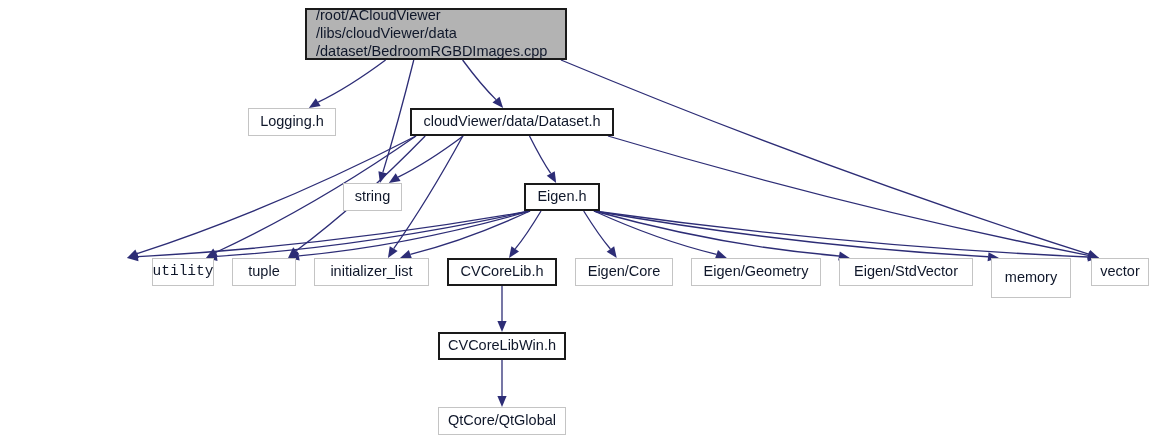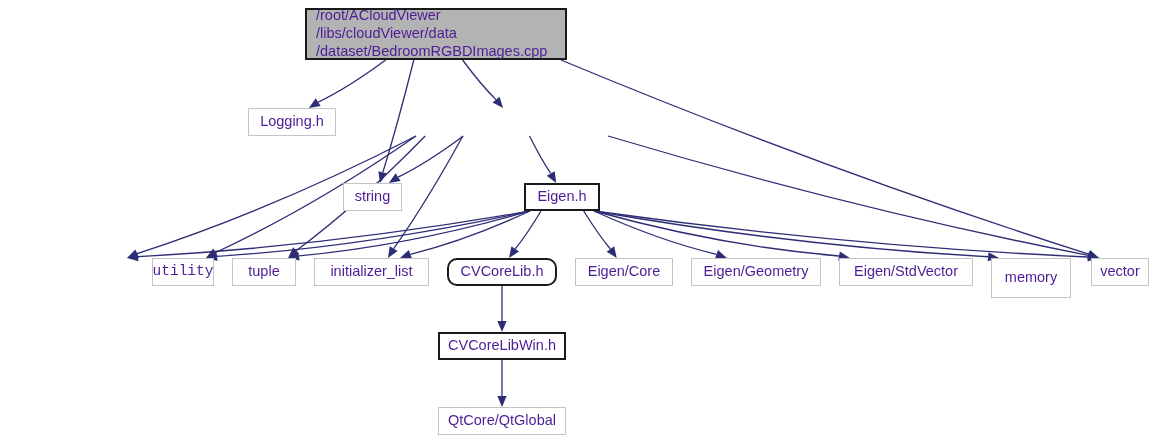--- a/index.html
+++ b/index.html
@@ -26,21 +26,21 @@
   }
   .gnode {
     position: absolute;
     box-sizing: border-box;
     display: flex;
     align-items: center;
     justify-content: center;
     text-align: center;
     background: #ffffff;
     border: 1px solid #c4c4c4;
-    color: #4c1d95;
+    color: #0f172a;
     font-size: 14.5px;
     line-height: 1.22;
     white-space: pre;
     z-index: 3;
   }
   .gnode.strong {
     border: 2px solid #1a1a1a;
   }
   .gnode.root {
     background: #b3b3b3;
@@ -108,26 +108,27 @@
       <polygon class="edge-head" points="1099,258 1087.6210565415765,261.5608490237582 1088.47360976299,252.40043675112233"></polygon>
       <path class="edge-line" d="M 502 286 Q 502 309 502 321"></path>
       <polygon class="edge-head" points="502,332 497.4,321 506.6,321"></polygon>
       <path class="edge-line" d="M 502 360 Q 502 383.5 502 396"></path>
       <polygon class="edge-head" points="502,407 497.4,396 506.6,396"></polygon>
     </svg>
 <div class="gnode root" style="left: 305px; top: 8px; width: 262px; height: 52px;">/root/ACloudViewer
 /libs/cloudViewer/data
 /dataset/BedroomRGBDImages.cpp</div>
     <div class="gnode" style="left: 248px; top: 108px; width: 88px; height: 28px;">Logging.h</div>
+    <div class="gnode strong" style="left: 410px; top: 108px; width: 204px; height: 28px;">cloudViewer/data/Dataset.h</div>
     <div class="gnode" style="left: 343px; top: 183px; width: 59px; height: 28px;">string</div>
     <div class="gnode strong" style="left: 524px; top: 183px; width: 76px; height: 28px;">Eigen.h</div>
     <div class="gnode" style="left: 152px; top: 258px; width: 62px; height: 28px; font-family: Liberation Mono, monospace;">utility</div>
     <div class="gnode" style="left: 232px; top: 258px; width: 64px; height: 28px;">tuple</div>
     <div class="gnode" style="left: 314px; top: 258px; width: 115px; height: 28px;">initializer_list</div>
-    <div class="gnode strong" style="left: 447px; top: 258px; width: 110px; height: 28px; border-radius: 10px;">CVCoreLib.h</div>
+    <div class="gnode strong" style="left: 447px; top: 258px; width: 110px; height: 28px;">CVCoreLib.h</div>
     <div class="gnode" style="left: 575px; top: 258px; width: 98px; height: 28px;">Eigen/Core</div>
     <div class="gnode" style="left: 691px; top: 258px; width: 130px; height: 28px;">Eigen/Geometry</div>
     <div class="gnode" style="left: 839px; top: 258px; width: 134px; height: 28px;">Eigen/StdVector</div>
     <div class="gnode" style="left: 991px; top: 258px; width: 80px; height: 40px;">memory</div>
     <div class="gnode" style="left: 1091px; top: 258px; width: 58px; height: 28px;">vector</div>
     <div class="gnode strong" style="left: 438px; top: 332px; width: 128px; height: 28px;">CVCoreLibWin.h</div>
     <div class="gnode" style="left: 438px; top: 407px; width: 128px; height: 28px;">QtCore/QtGlobal</div>
   </div>
 
 </body></html>

